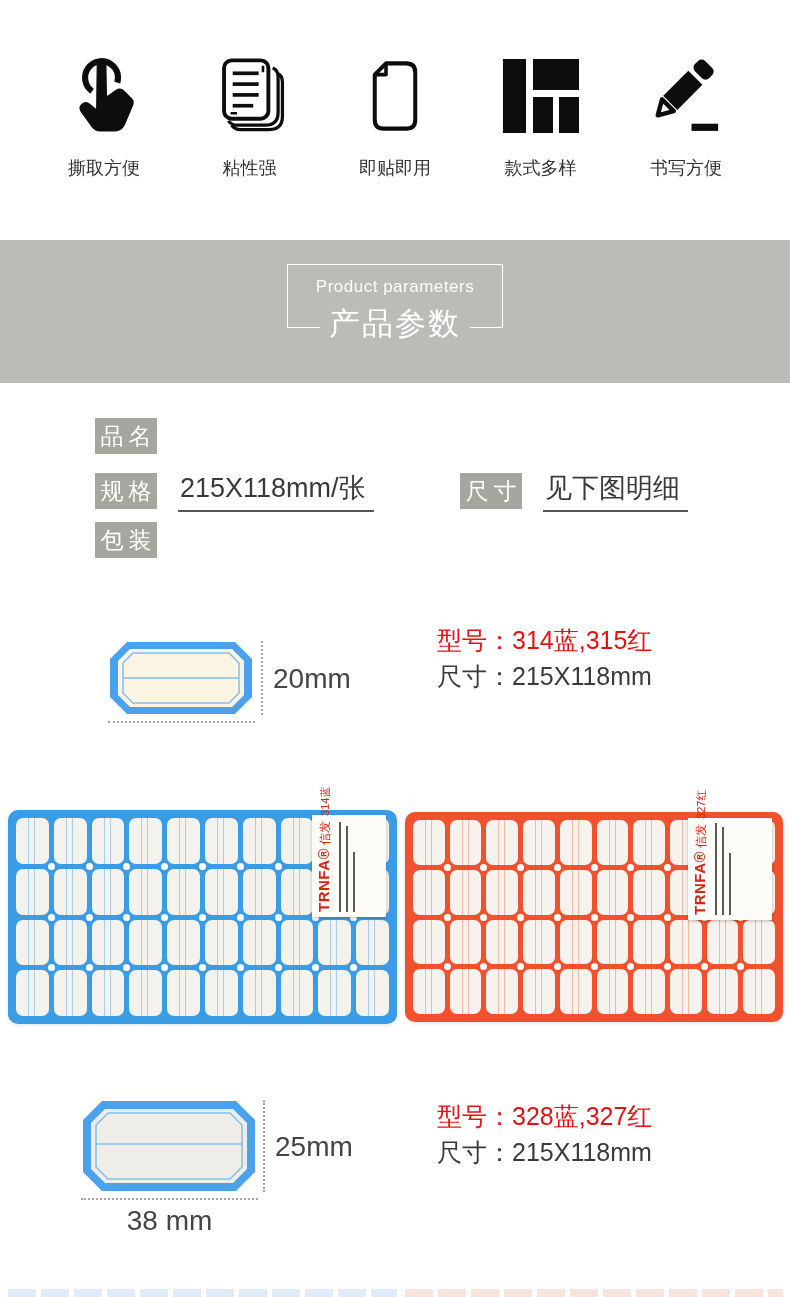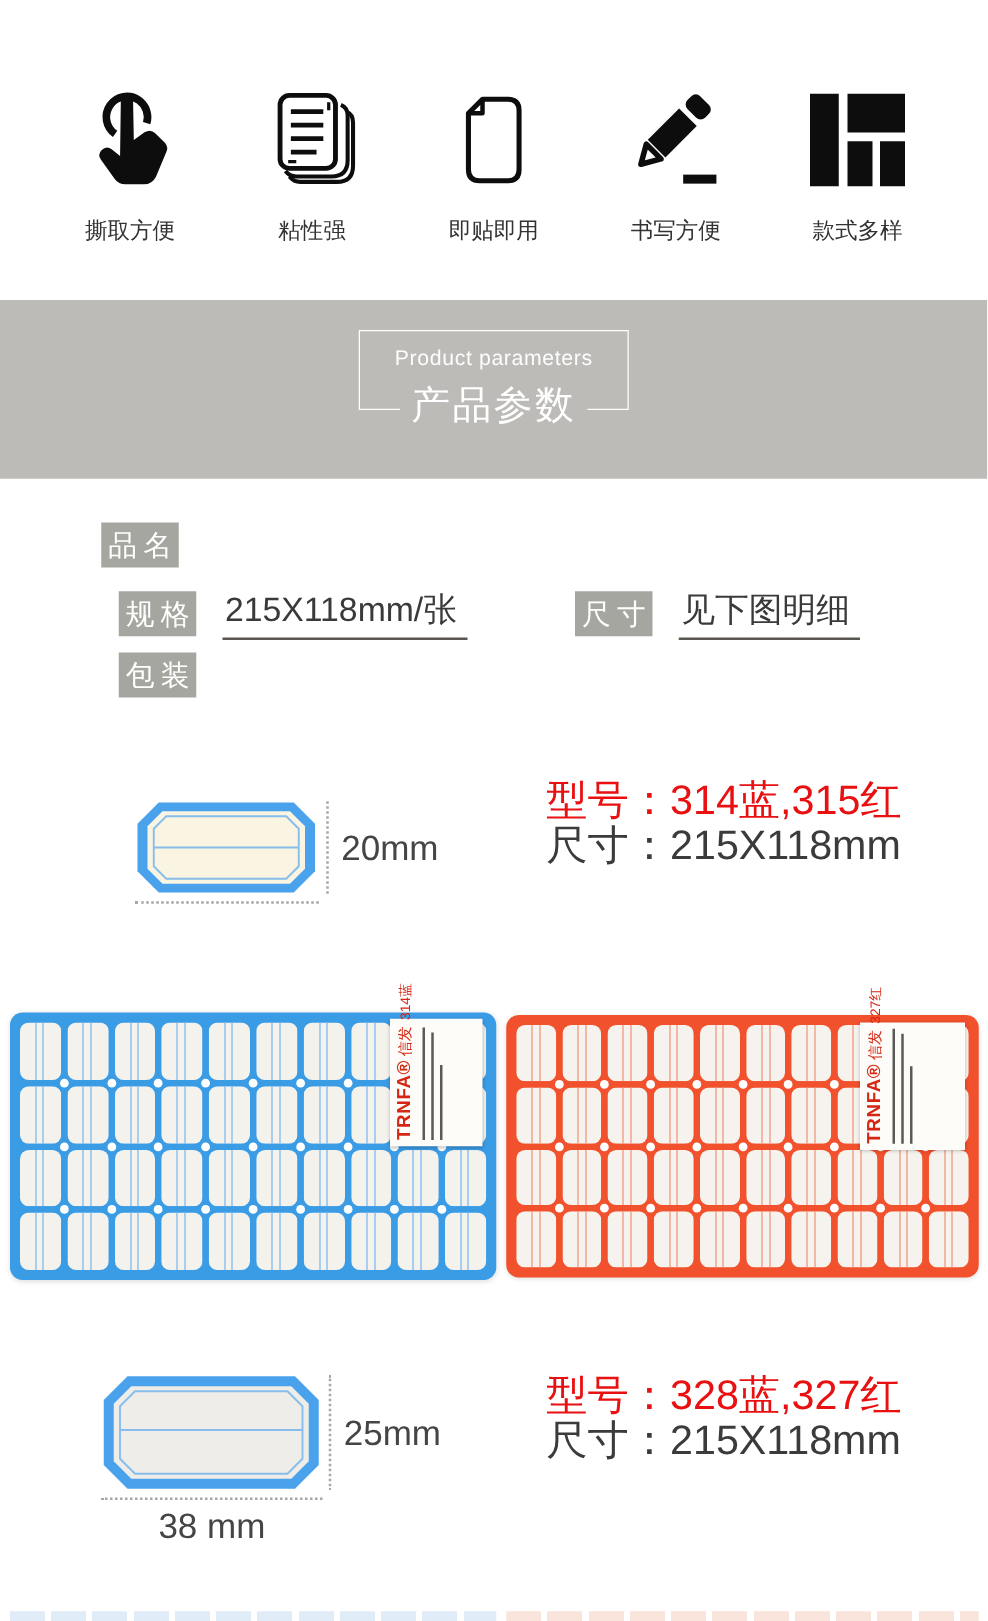--- a/index.html
+++ b/index.html
@@ -1,20 +1,20 @@
 <!DOCTYPE html>
 <html><head>
 <meta charset="utf-8">
 <style>
   html,body{margin:0;padding:0;background:#fff;}
   #page{position:relative;width:790px;height:1297px;background:#ffffff;overflow:hidden;
         font-family:"Liberation Sans","DejaVu Sans",sans-serif;color:#3c3c3c;}
 
   
-  .features{position:absolute;top:64px;left:34px;right:34px;display:flex;justify-content:space-between;}
+  .features{position:absolute;top:48px;left:34px;right:34px;display:flex;justify-content:space-between;}
   .feature{width:140px;display:flex;flex-direction:column;align-items:center;}
   .feature .icon-box{height:96px;display:flex;align-items:center;justify-content:center;}
   .feature .f-label{margin-top:12px;font-size:18px;color:#333;}
 
   
   .mosaic{position:relative;width:76px;height:74px;}
   .mosaic div{position:absolute;background:#0d0d0d;}
   .mz-left{left:0;top:0;width:23px;height:74px;}
   .mz-top{left:30px;top:0;width:46px;height:31px;}
   .mz-b1{left:30px;top:38px;width:20px;height:36px;}
@@ -32,21 +32,21 @@
   .param-label{min-width:62px;height:36px;background:#a6a6a1;color:#fff;font-size:23px;
                display:flex;align-items:center;justify-content:center;letter-spacing:5px;text-indent:5px;}
   .param-value{margin-left:21px;font-size:27px;color:#3a3a3a;border-bottom:2px solid #5a5751;
                padding:0 8px 4px 2px;white-space:nowrap;}
 
   
   .dim-vline{position:absolute;width:0;border-left:2px dotted #a7a7a7;}
   .dim-hline{position:absolute;height:0;border-top:2px dotted #a7a7a7;}
   .dim-text{position:absolute;font-size:28px;color:#454545;}
   .dim-text.center{text-align:center;}
-  .spec-text{position:absolute;font-size:33px;line-height:36px;color:#3b3b3b;white-space:nowrap;}
+  .spec-text{position:absolute;font-size:25px;line-height:36px;color:#3b3b3b;white-space:nowrap;}
   .spec-model{color:#e81010;}
 
   
   .sheet{position:absolute;border-radius:10px;box-shadow:0 1px 4px rgba(0,0,0,.12);}
   .sheet-grid{position:absolute;left:8px;top:8px;right:8px;bottom:8px;display:grid;gap:5px;z-index:1;}
   .cell{border-radius:7px;}
   .holes{position:absolute;inset:0;z-index:2;pointer-events:none;}
   .hole{position:absolute;width:7px;height:7px;border-radius:50%;background:#ffffff;}
   .sticker{position:absolute;z-index:3;background:#fdfcf8;box-shadow:0 1px 3px rgba(0,0,0,.25);}
   .sticker-rot{position:absolute;left:50%;top:50%;transform:translate(-50%,-50%) rotate(-90deg);
@@ -99,53 +99,53 @@
         <svg width="72" height="84" viewBox="0 0 64 72">
           <path d="M24 7 H42 q8 0 8 8 V57 q0 8 -8 8 H22 q-8 0 -8 -8 V17 z" fill="none" stroke="#0d0d0d" stroke-width="3.6" stroke-linejoin="round"></path>
           <path d="M24 7 V17 H14" fill="none" stroke="#0d0d0d" stroke-width="3.2" stroke-linejoin="round"></path>
         </svg>
       </div>
       <div class="f-label">即贴即用</div>
     </div>
 
     <div class="feature">
       <div class="icon-box">
+        <div class="mosaic">
+          <div class="mz-left"></div>
+            <div class="mz-top"></div>
+            <div class="mz-b1"></div>
+            <div class="mz-b2"></div>
+        </div>
+      </div>
+      <div class="f-label">款式多样</div>
+    </div>
+
+    <div class="feature">
+      <div class="icon-box">
         <svg width="82" height="84" viewBox="0 0 74 74">
           <g transform="rotate(45 32 34)">
             <rect x="23" y="-2" width="18" height="13" rx="4.5" fill="#0d0d0d"></rect>
             <rect x="23" y="15" width="18" height="32" fill="#0d0d0d"></rect>
             <path d="M24.5 50 L32 63 L39.5 50 z" fill="none" stroke="#0d0d0d" stroke-width="4" stroke-linejoin="round"></path>
           </g>
           <rect x="42" y="62" width="24" height="6.5" fill="#0d0d0d"></rect>
         </svg>
       </div>
       <div class="f-label">书写方便</div>
     </div>
-
-    <div class="feature">
-      <div class="icon-box">
-        <div class="mosaic">
-          <div class="mz-left"></div>
-            <div class="mz-top"></div>
-            <div class="mz-b1"></div>
-            <div class="mz-b2"></div>
-        </div>
-      </div>
-      <div class="f-label">款式多样</div>
-    </div>
   </div>
 
   <div class="banner">
     <div class="banner-box">
       <div class="banner-en">Product parameters</div>
       <div class="banner-cn">产品参数</div>
     </div>
   </div>
 
-  <div class="param-row" style="left:81px;top:418px;">
+  <div class="param-row" style="left:95px;top:418px;">
     <div class="param-label">品名</div>
   </div>
   <div class="param-row" style="left:95px;top:470px;">
     <div class="param-label">规格</div>
     <div class="param-value">215X118mm/张</div>
   </div>
   <div class="param-row" style="left:95px;top:522px;">
     <div class="param-label">包装</div>
   </div>
   <div class="param-row" style="left:460px;top:470px;">

